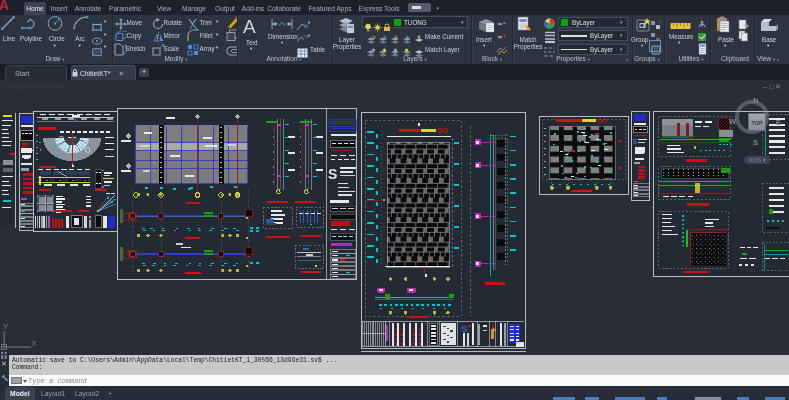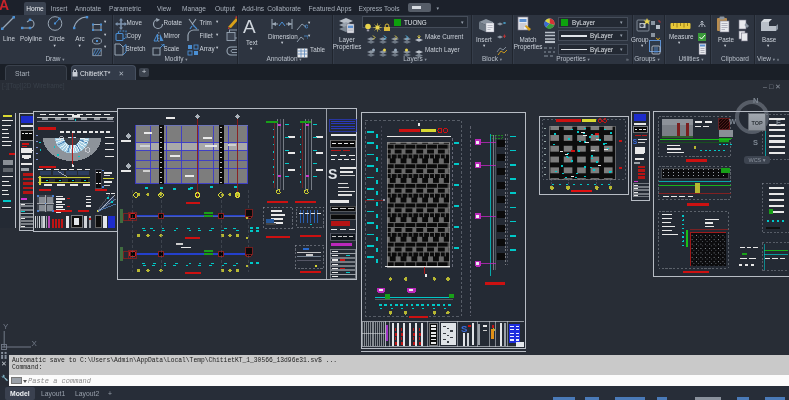--- a/index.html
+++ b/index.html
@@ -1455,21 +1455,21 @@
 
 <div class="abs" id="cmdstrip">
   <div style="position:absolute;left:1px;top:0px;color:#8a93a0;font-size:4px;line-height:2.5px;">■ ■<br>■ ■<br>■ ■</div>
   <div style="position:absolute;left:1px;top:8px;color:#c6ccd4;font-size:7px;">✕</div>
   <div style="position:absolute;left:1px;top:22px;color:#9aa3b0;font-size:6px;">🔧</div>
 </div>
 <div class="abs" id="cmdgrey">Automatic save to C:\Users\Admin\AppData\Local\Temp\ChitietKT_1_30566_13d96e31.sv$ ...
 Command:</div>
 <div class="abs" id="cmdwhite">
     <div id="cmdicon"></div>
-    <div class="ph">Paste a command</div>
+    <div class="ph">Type a command</div>
   </div>
 <div class="abs" id="statusbar">
   <div class="stab" id="st-model">Model</div>
   <div class="stab" style="left:36px;">Layout1</div>
   <div class="stab" style="left:70px;">Layout2</div>
   <div class="stab" style="left:103px;">+</div>
   <div style="position:absolute;left:553px;top:11px;width:236px;height:3.5px;">
     <div style="position:absolute;left:0;width:22px;height:100%;background:#4a7ab8;"></div>
     <div style="position:absolute;left:32px;width:14px;height:100%;background:#4a7ab8;"></div>
     <div style="position:absolute;left:62px;width:30px;height:100%;background:#4a7ab8;"></div>

